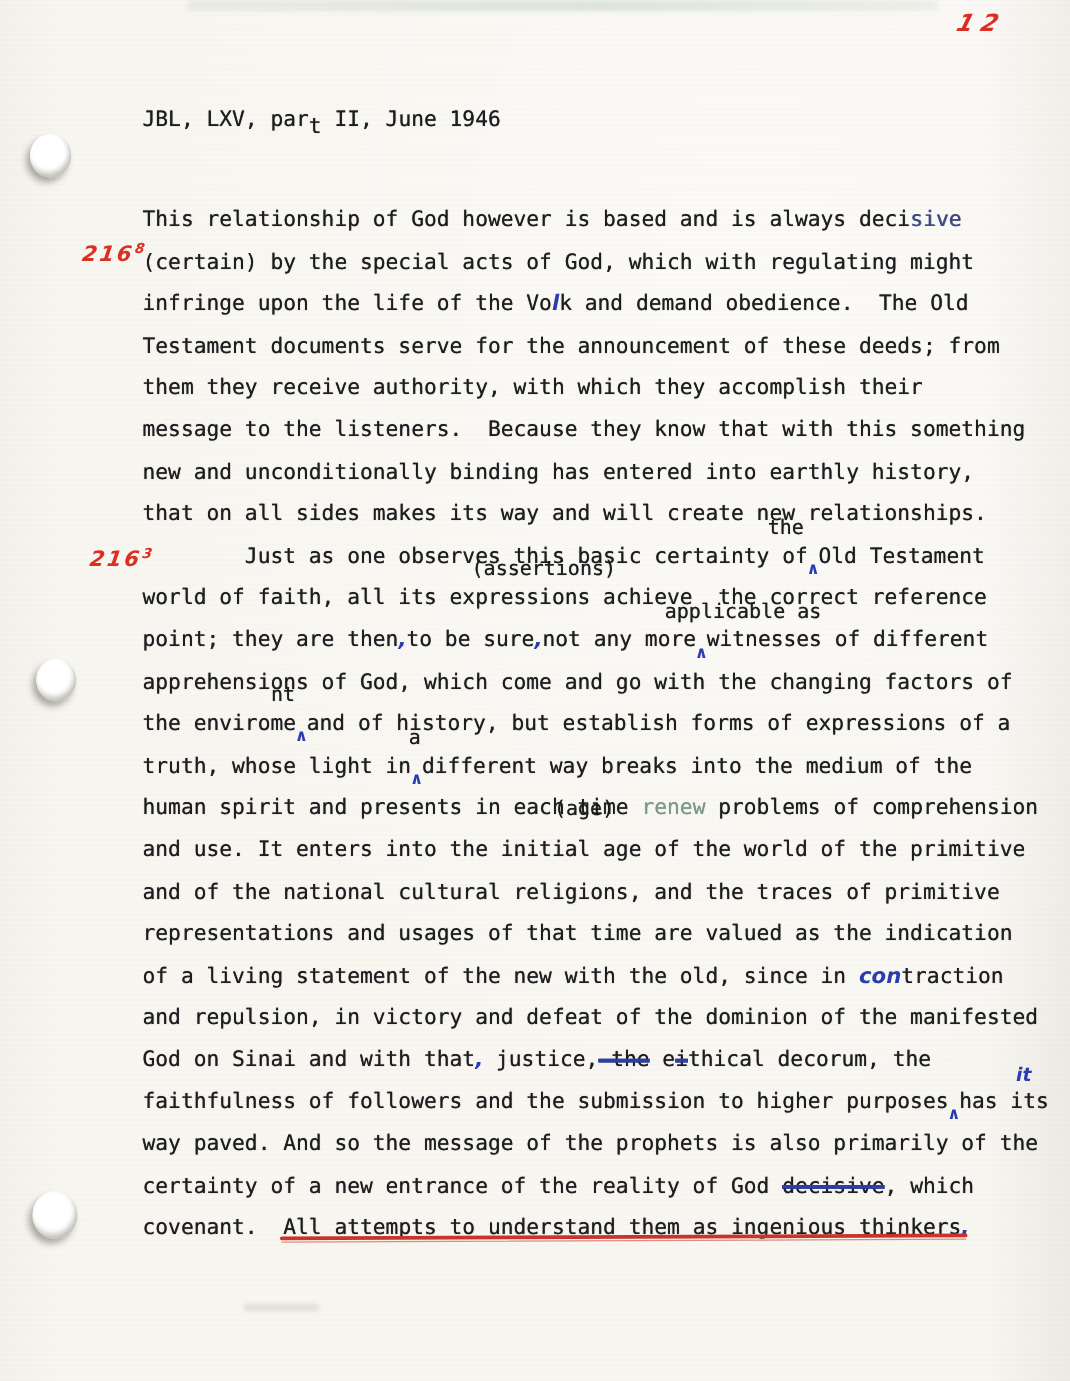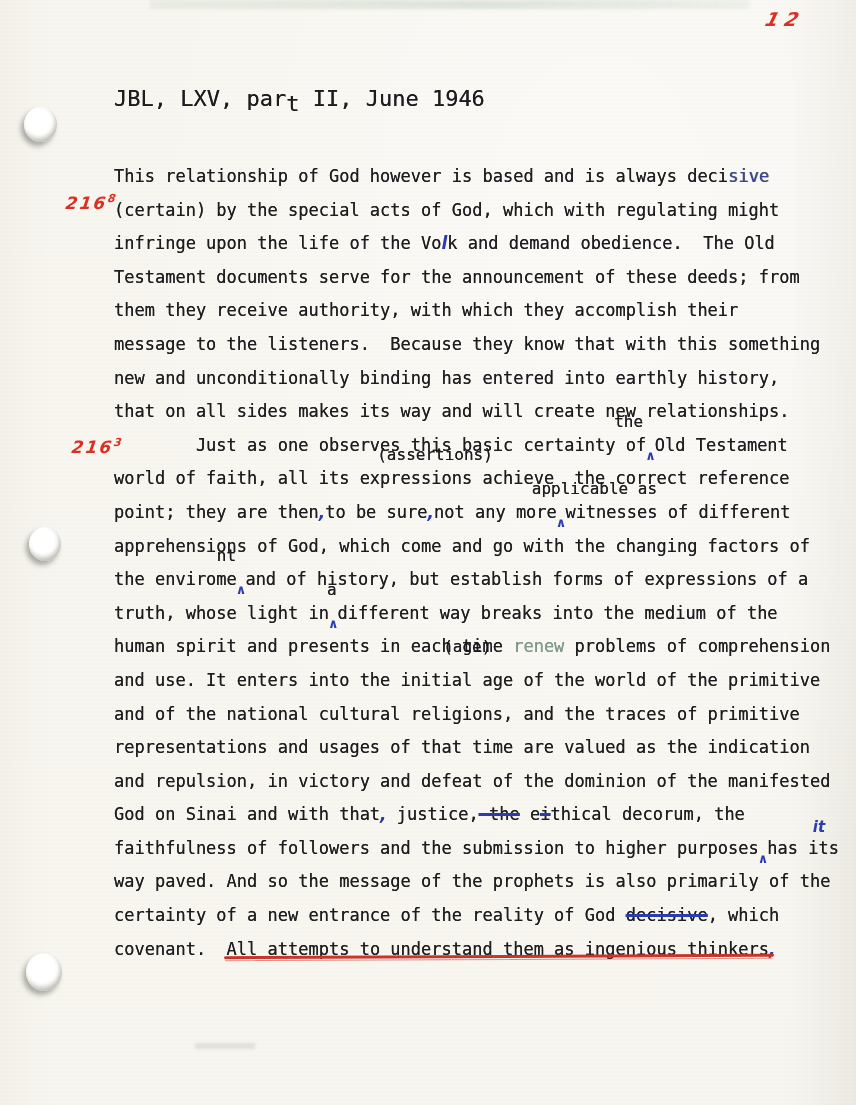--- a/index.html
+++ b/index.html
@@ -8,21 +8,21 @@
     background:
       radial-gradient(ellipse at 70% 20%, rgba(255,255,255,0.5), rgba(0,0,0,0) 60%),
       linear-gradient(90deg, #f3f1ea 0%, #f8f6f0 6%, #f8f6f1 92%, #eceae3 100%),
       #f7f5ef;
     font-family:"DejaVu Sans Mono","Liberation Mono",monospace;
     color:#1d1d20;
   }
   .paper-grain{position:absolute;inset:0;pointer-events:none;
     background:repeating-linear-gradient(0deg, rgba(120,115,100,0.015) 0 2px, rgba(255,255,255,0.015) 2px 4px);}
   
-  #doc-header{position:absolute;left:114px;top:86px;font-size:22px;white-space:pre;
+  #doc-header{position:absolute;left:114px;top:86px;font-size:17px;white-space:pre;
     text-shadow:0 0 0.6px rgba(10,10,15,0.8);}
   .subscript{display:inline-block;transform:translateY(5px);}
   #body-lines{position:absolute;left:114px;top:160px;width:740px;}
   .tline{height:33.6px;line-height:33.6px;font-size:17px;white-space:pre;
     text-shadow:0 0 0.6px rgba(10,10,15,0.8);}
   
   .hand-blue{font-family:"DejaVu Sans","Liberation Sans",sans-serif;font-style:italic;
     font-weight:bold;color:#2b3cae;text-shadow:none;}
   .blue-over{color:#39488f;text-shadow:0.6px 0 0 rgba(20,20,40,0.65);text-align:center;}
   .strike-blue{text-decoration:line-through;text-decoration-color:#2b3cae;text-decoration-thickness:2.5px;}
@@ -90,19 +90,20 @@
     <div class="tline"><span class="typed">        Just as one observes this basic certainty of</span><span class="anchor"><span class="above" style="left: -32px;">the</span></span><span class="caret-mark">∧</span><span class="typed">Old Testament</span></div>
     <div class="tline"><span class="typed">world of faith, all its expressions</span><span class="anchor"><span class="above" style="left: -95px;">(assertions)</span></span><span class="typed"> achieve  the correct reference</span></div>
     <div class="tline"><span class="typed">point; they are then</span><span class="hand-blue">,</span><span class="typed">to be sure</span><span class="hand-blue">,</span><span class="typed">not any more</span><span class="anchor"><span class="above" style="left: -25px; text-align: right;">applicable as</span></span><span class="caret-mark">∧</span><span class="typed">witnesses of different</span></div>
     <div class="tline"><span class="typed">apprehensions of God, which come and go with the changing factors of</span></div>
     <div class="tline"><span class="typed">the envirome</span><span class="anchor"><span class="above" style="left: -20px;">nt</span></span><span class="caret-mark">∧</span><span class="typed">and of history, but establish forms of expressions of a</span></div>
     <div class="tline"><span class="typed">truth, whose light in</span><span class="anchor"><span class="above" style="left: -2px;">a</span></span><span class="caret-mark">∧</span><span class="typed">different way breaks into the medium of the</span></div>
     <div class="tline"><span class="typed">human spirit and presents in each time </span><span class="anchor"><span class="above" style="left: -70px; margin-top: 24px;">(age)</span></span><span class="smudged">renew</span><span class="typed"> problems of comprehension</span></div>
     <div class="tline"><span class="typed">and use. It enters into the initial age of the world of the primitive</span></div>
     <div class="tline"><span class="typed">and of the national cultural religions, and the traces of primitive</span></div>
     <div class="tline"><span class="typed">representations and usages of that time are valued as the indication</span></div>
+    <div class="tline"><span class="typed">of a living statement of the new with the old, since in </span><span class="hand-blue">con</span><span class="typed">traction</span></div>
     <div class="tline"><span class="typed">and repulsion, in victory and defeat of the dominion of the manifested</span></div>
     <div class="tline"><span class="typed">God on Sinai and with that</span><span class="hand-blue">,</span><span class="typed"> justice,</span><span class="strike-blue"> the</span><span class="typed"> e</span><span class="strike-blue">i</span><span class="typed">thical decorum, the</span></div>
     <div class="tline"><span class="typed">faithfulness of followers and the submission to higher purposes</span><span class="anchor"><span class="above hand-blue" style="left: 14px; margin-left: 40px;">it</span></span><span class="caret-mark">∧</span><span class="typed">has its</span></div>
     <div class="tline"><span class="typed">way paved. And so the message of the prophets is also primarily of the</span></div>
     <div class="tline"><span class="typed">certainty of a new entrance of the reality of God </span><span class="strike-blue">decisive</span><span class="typed">, which</span></div>
     <div class="tline"><span class="typed">covenant.  </span><span class="red-underline">All attempts to understand them as ingenious thinkers</span><span class="hand-blue">,</span></div>
   </div>
 
 </body></html>

